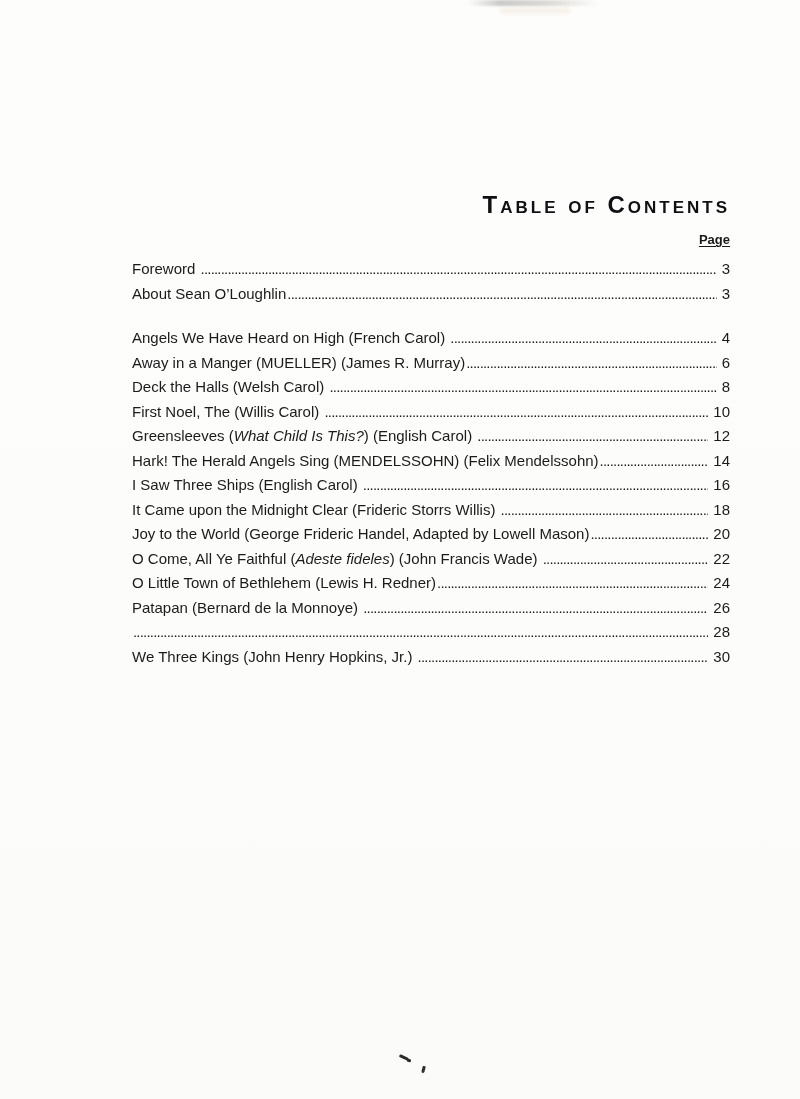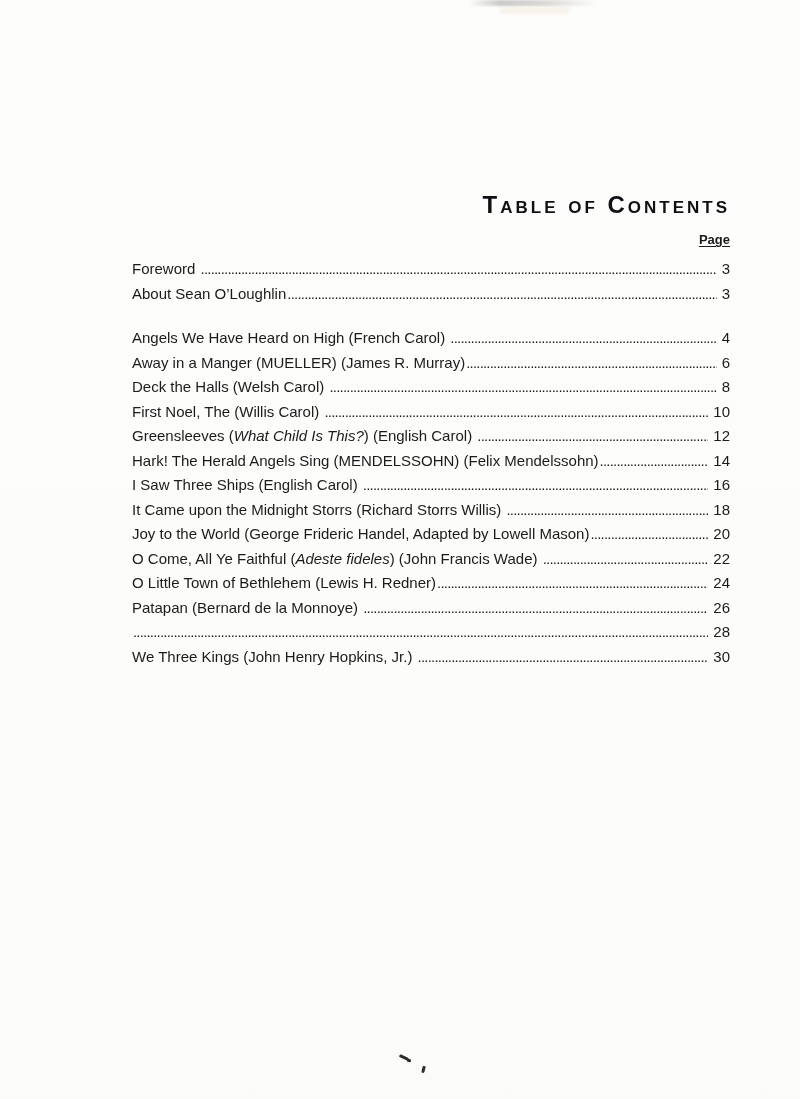--- a/index.html
+++ b/index.html
@@ -200,21 +200,21 @@
         <span class="toc-title"><span>Hark! The Herald Angels Sing (MENDELSSOHN) (Felix Mendelssohn)</span></span>
         <span class="leader"></span>
         <span class="pagenum">14</span>
       </div>
       <div class="toc-row">
         <span class="toc-title"><span>I Saw Three Ships (English Carol) </span></span>
         <span class="leader"></span>
         <span class="pagenum">16</span>
       </div>
       <div class="toc-row">
-        <span class="toc-title"><span>It Came upon the Midnight Storrs (Richard Storrs Willis) </span></span>
+        <span class="toc-title"><span>It Came upon the Midnight Clear (Frideric Storrs Willis) </span></span>
         <span class="leader"></span>
         <span class="pagenum">18</span>
       </div>
       <div class="toc-row">
         <span class="toc-title"><span>Joy to the World (George Frideric Handel, Adapted by Lowell Mason)</span></span>
         <span class="leader"></span>
         <span class="pagenum">20</span>
       </div>
       <div class="toc-row">
         <span class="toc-title"><span>O Come, All Ye Faithful (</span><span class="it">Adeste fideles</span><span>) (John Francis Wade) </span></span>

